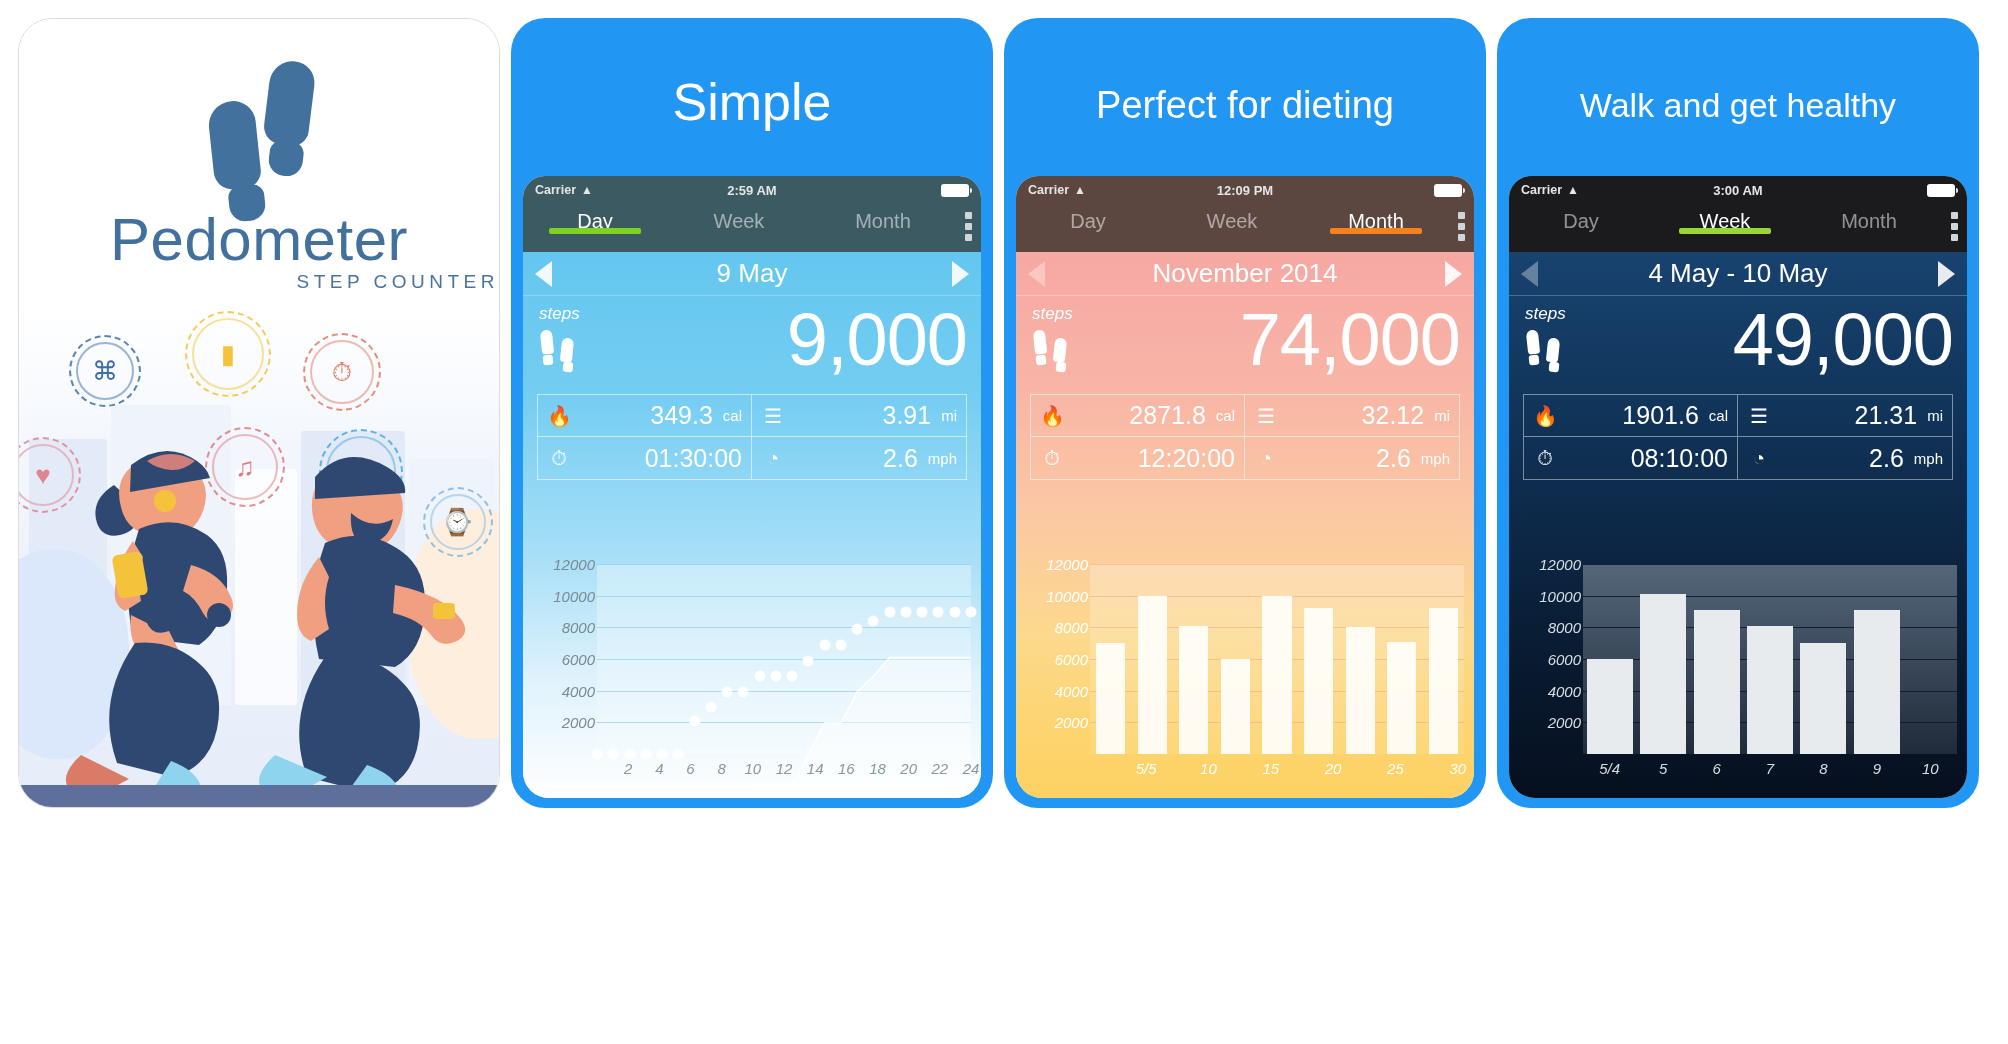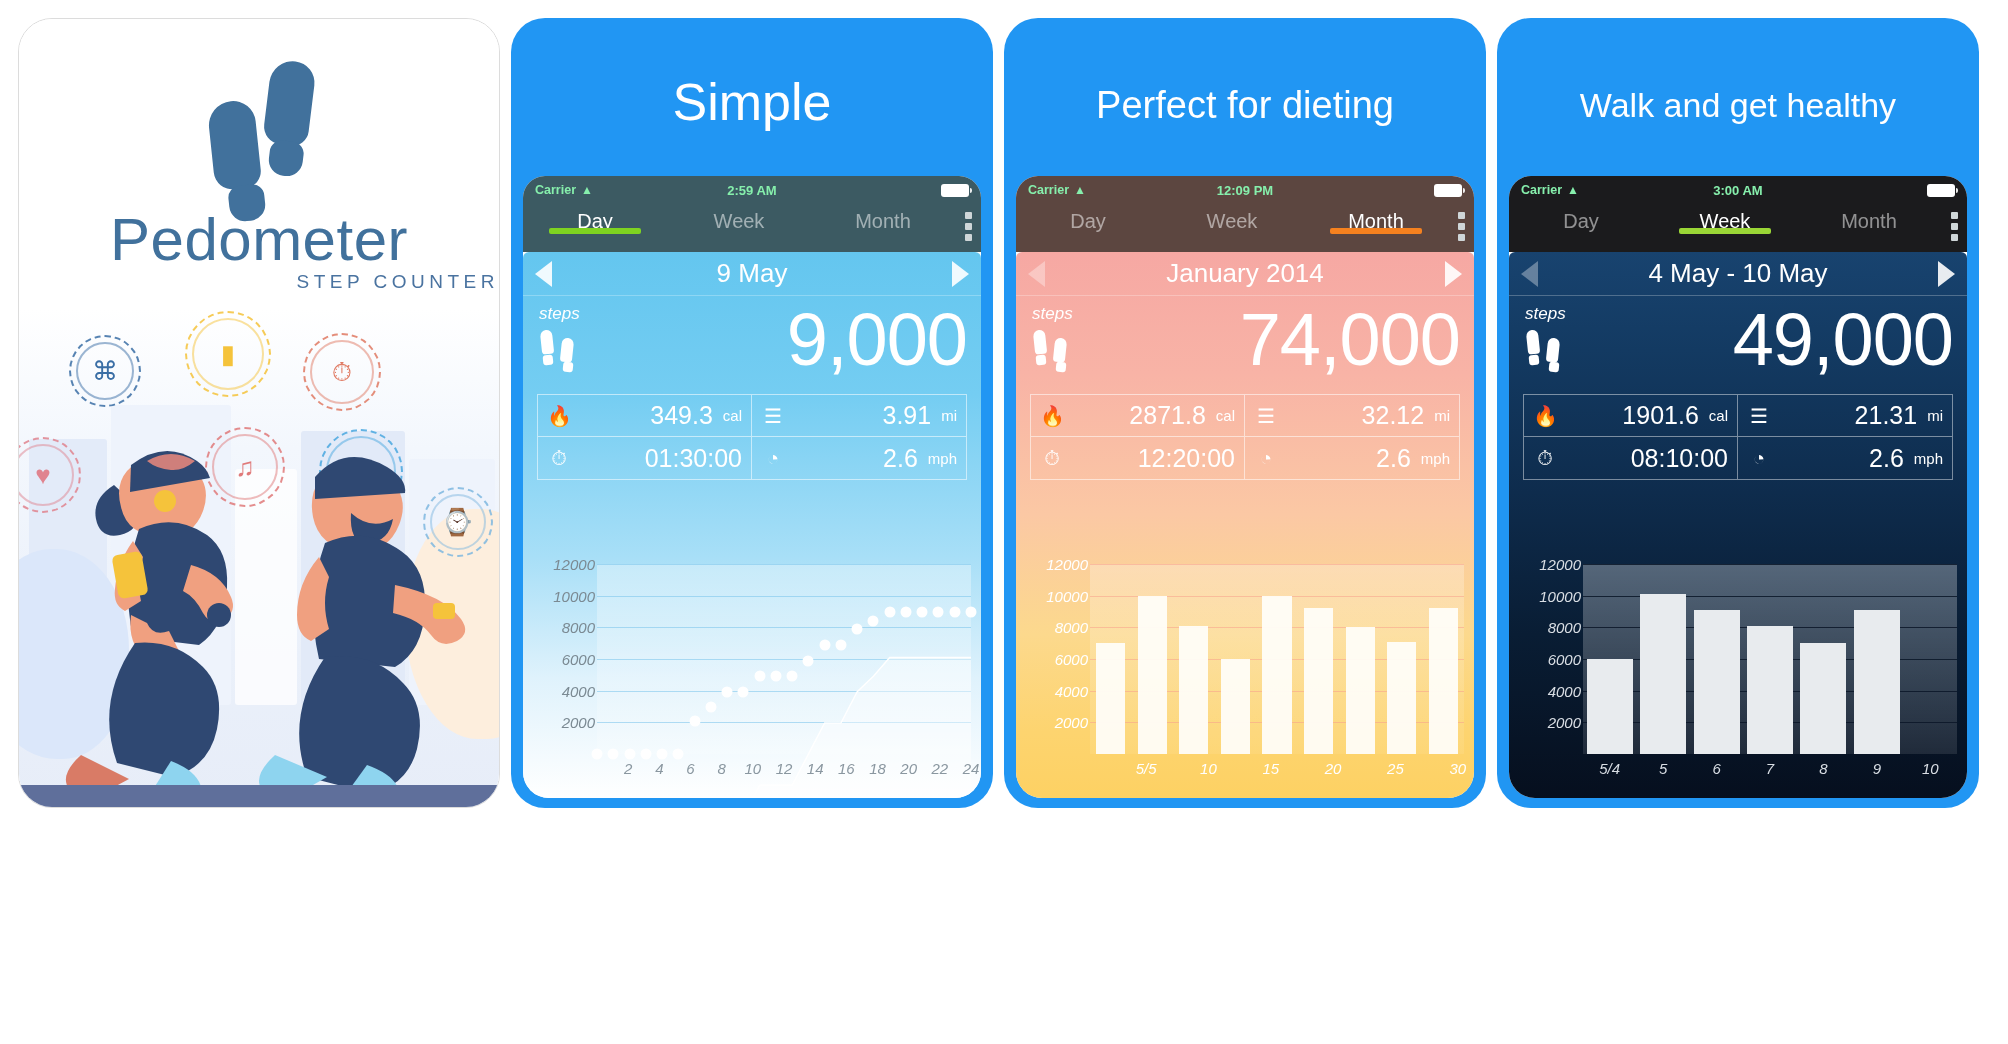--- a/index.html
+++ b/index.html
@@ -106,21 +106,21 @@
   .phone {
     position: absolute;
     left: 12px; right: 12px; top: 158px; bottom: 10px;
     border-radius: 22px 22px 26px 26px;
     overflow: hidden;
     background: #ffffff;
   }
 
   .statusbar {
     height: 28px; display: flex; align-items: center;
-    padding: 0 12px; color: #86efac;
+    padding: 0 12px; color: #e5e5e5;
     font-size: 13px; font-weight: 700;
     position: relative;
   }
   .sb-left { display:flex; align-items:center; gap:5px; font-size: 12.5px; }
   .sb-time { position:absolute; left:0; right:0; text-align:center; font-size: 13px; font-weight:700; pointer-events:none;}
   .sb-right { margin-left:auto; display:flex; align-items:center; }
   .battery {
     width: 28px; height: 13px; border:1.5px solid rgba(255,255,255,.9);
     border-radius: 3px; position:relative; background:#fff;
   }
@@ -229,21 +229,21 @@
   
   .t-dark .statusbar { background:#1b1b1d; }
   .t-dark .tabs { background:#1b1b1d; }
   .t-dark .tab .underline { background:#9ad636; }
   .t-dark .screen-body { background: linear-gradient(180deg,#18436f 0%, #133a62 18%, #0e2c4d 44%, #091d34 70%, #060f1e 100%); }
   .t-dark .chart-axis .ytick { color:#d9dee4; }
   .t-dark .xlabels .xlab { color:#d9dee4; }
   .t-dark .metrics { border-color: rgba(255,255,255,.45); }
   .t-dark .mcell { border-color: rgba(255,255,255,.45) !important; }
 
-  .screen-body { position:absolute; left:0; right:0; top:76px; bottom:0;border-radius:6px; }
+  .screen-body { position:absolute; left:0; right:0; top:76px; bottom:0; }
 </style>
 </head>
 <body>
 
 <div class="gallery" id="gallery">
     <div class="panel panel-hero">
       <div class="hero-inner">
         <div class="footprint-logo">
           <div class="fp">
             <i class="sole-l"></i>
@@ -475,21 +475,21 @@
           <div class="tab active"><span>Month</span><span class="underline"></span></div>
           <div class="kebab">
             <span></span>
             <span></span>
             <span></span>
           </div>
         </div>
         <div class="screen-body">
           <div class="datebar">
             <div class="arrow arrow-l arrow-dim"></div>
-            <span>January 2014</span>
+            <span>November 2014</span>
             <div class="arrow arrow-r"></div>
           </div>
           <div class="steprow">
             <div class="steps-label">steps</div>
             <div class="steps-feet">
               <i class="a"></i>
               <i class="b"></i>
               <i class="c"></i>
               <i class="d"></i>
             </div>

